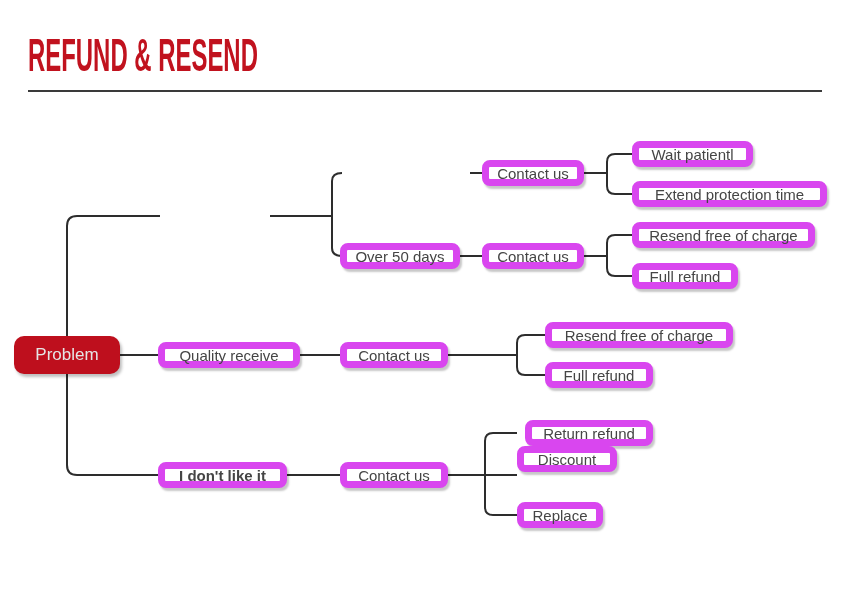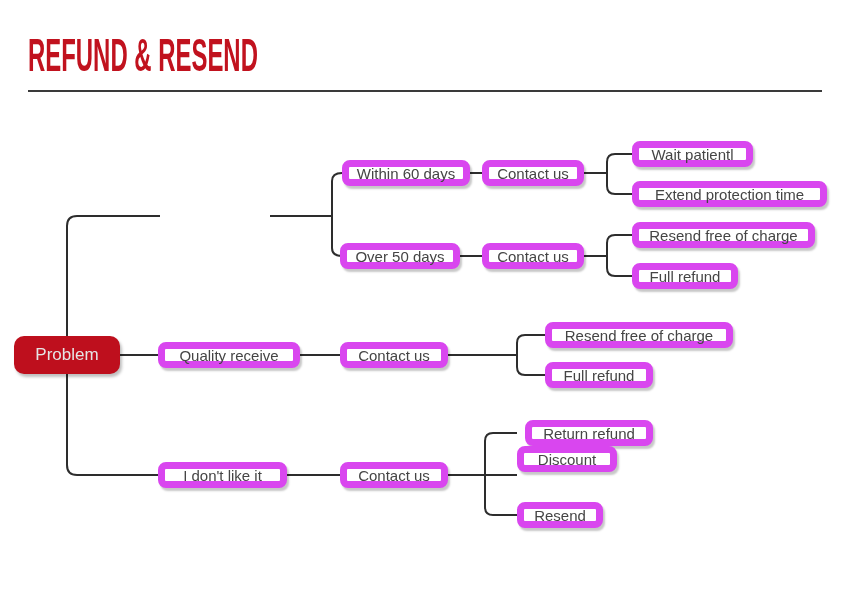--- a/index.html
+++ b/index.html
@@ -52,34 +52,33 @@
       <path d="M 545 335 L 525 335 Q 517 335 517 343 L 517 367 Q 517 375 525 375 L 545 375"></path>
       <path d="M 287 475 L 340 475"></path>
       <path d="M 448 475 L 517 475"></path>
       <path d="M 517 433 L 493 433 Q 485 433 485 441 L 485 507 Q 485 515 493 515 L 517 515"></path>
     </g>
   </svg>
 
   <div class="node root" style="left:14px;top:336px;width:106px;">Problem</div>
 
 
-  <div class="node" style="left:342px;top:160px;width:128px;">Within 60 days</div>
   <div class="node" style="left:482px;top:160px;width:102px;">Contact us</div>
   <div class="node" style="left:632px;top:141px;width:121px;">Wait patientl</div>
   <div class="node" style="left:632px;top:181px;width:195px;">Extend protection time</div>
 
   <div class="node" style="left:340px;top:243px;width:120px;">Over 50 days</div>
   <div class="node" style="left:482px;top:243px;width:102px;">Contact us</div>
   <div class="node" style="left:632px;top:222px;width:183px;">Resend free of charge</div>
   <div class="node" style="left:632px;top:263px;width:106px;">Full refund</div>
 
   <div class="node" style="left:158px;top:342px;width:142px;">Quality receive</div>
   <div class="node" style="left:340px;top:342px;width:108px;">Contact us</div>
   <div class="node" style="left:545px;top:322px;width:188px;">Resend free of charge</div>
   <div class="node" style="left:545px;top:362px;width:108px;">Full refund</div>
 
-  <div class="node" style="left:158px;top:462px;width:129px;">I don't like it</div>
+  <div class="node" style="left:158px;top:462px;width:129px;font-weight:bold;">I don't like it</div>
   <div class="node" style="left:340px;top:462px;width:108px;">Contact us</div>
   <div class="node" style="left:517px;top:420px;width:128px;margin-left:8px;">Return refund</div>
   <div class="node" style="left:517px;top:446px;width:100px;">Discount</div>
-  <div class="node" style="left:517px;top:502px;width:86px;">Resend</div>
+  <div class="node" style="left:517px;top:502px;width:86px;">Replace</div>
 
 </div>
 
 </body></html>

